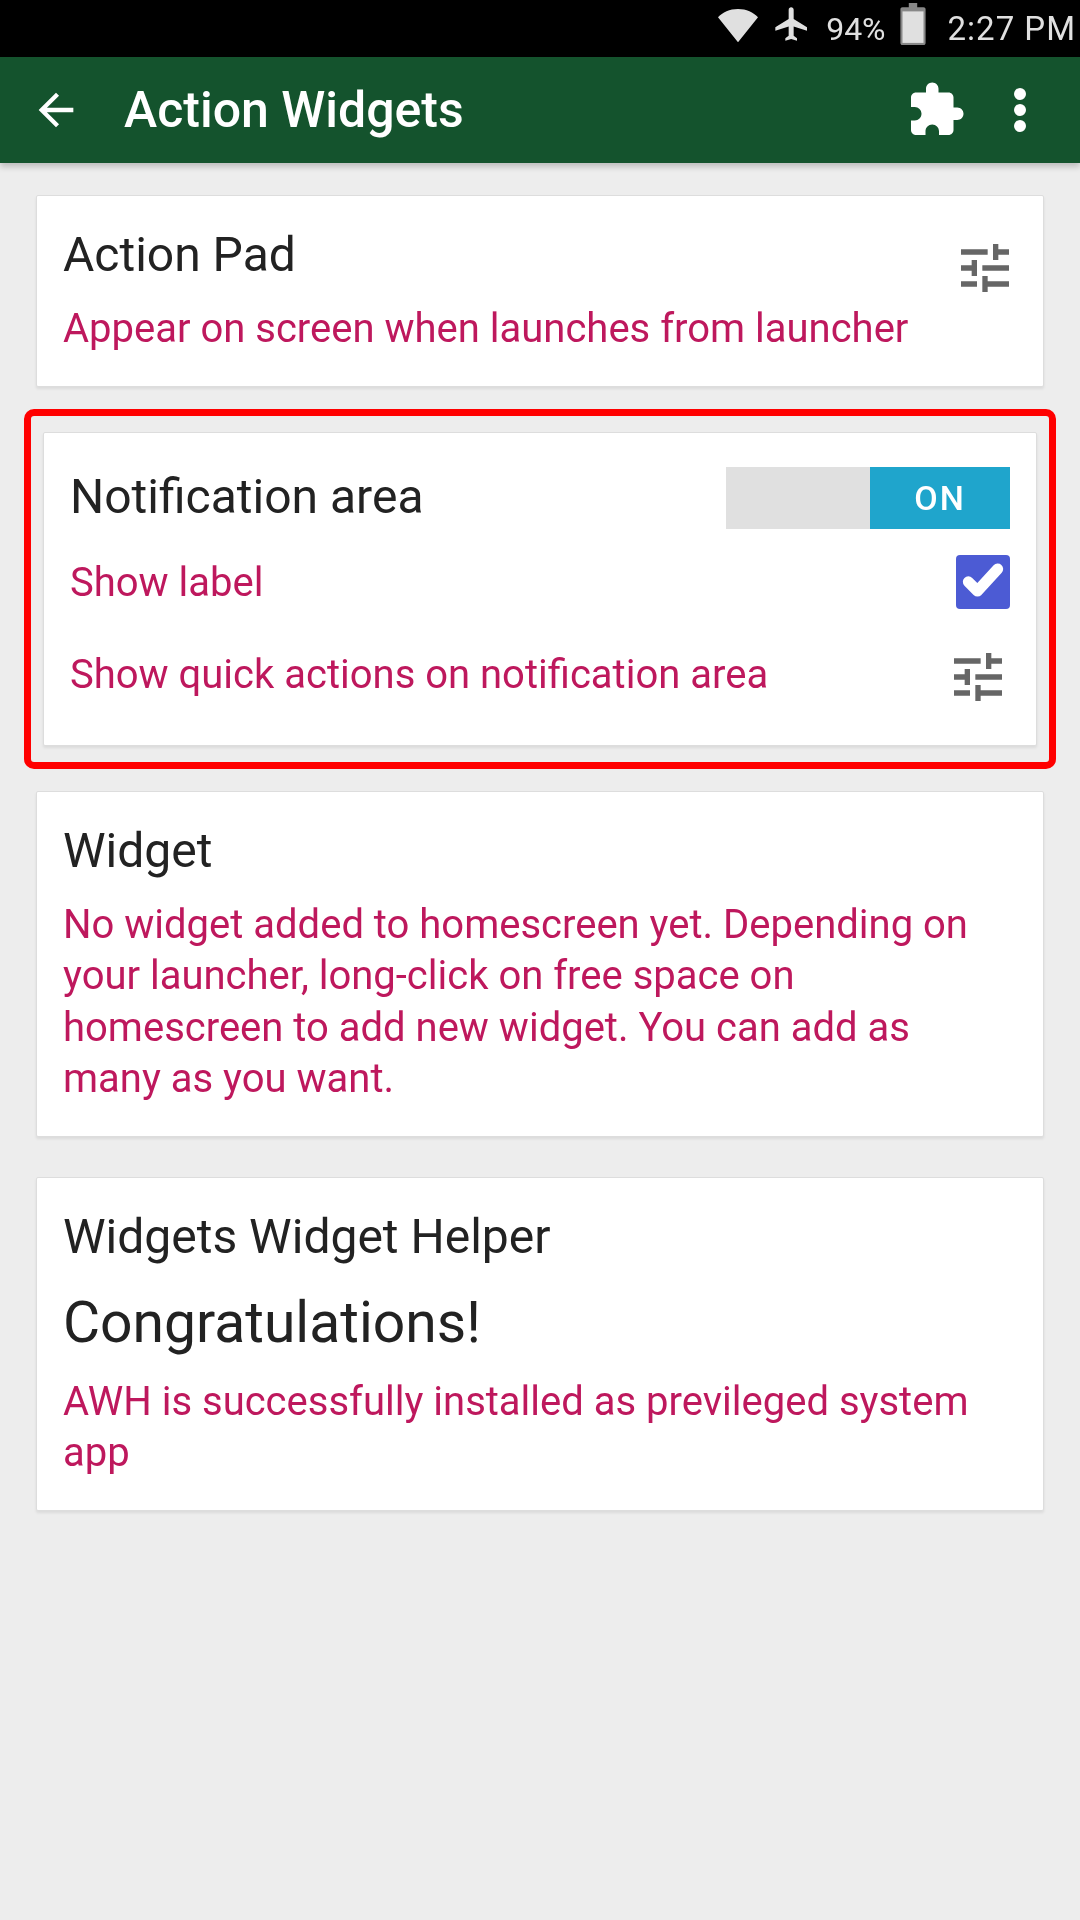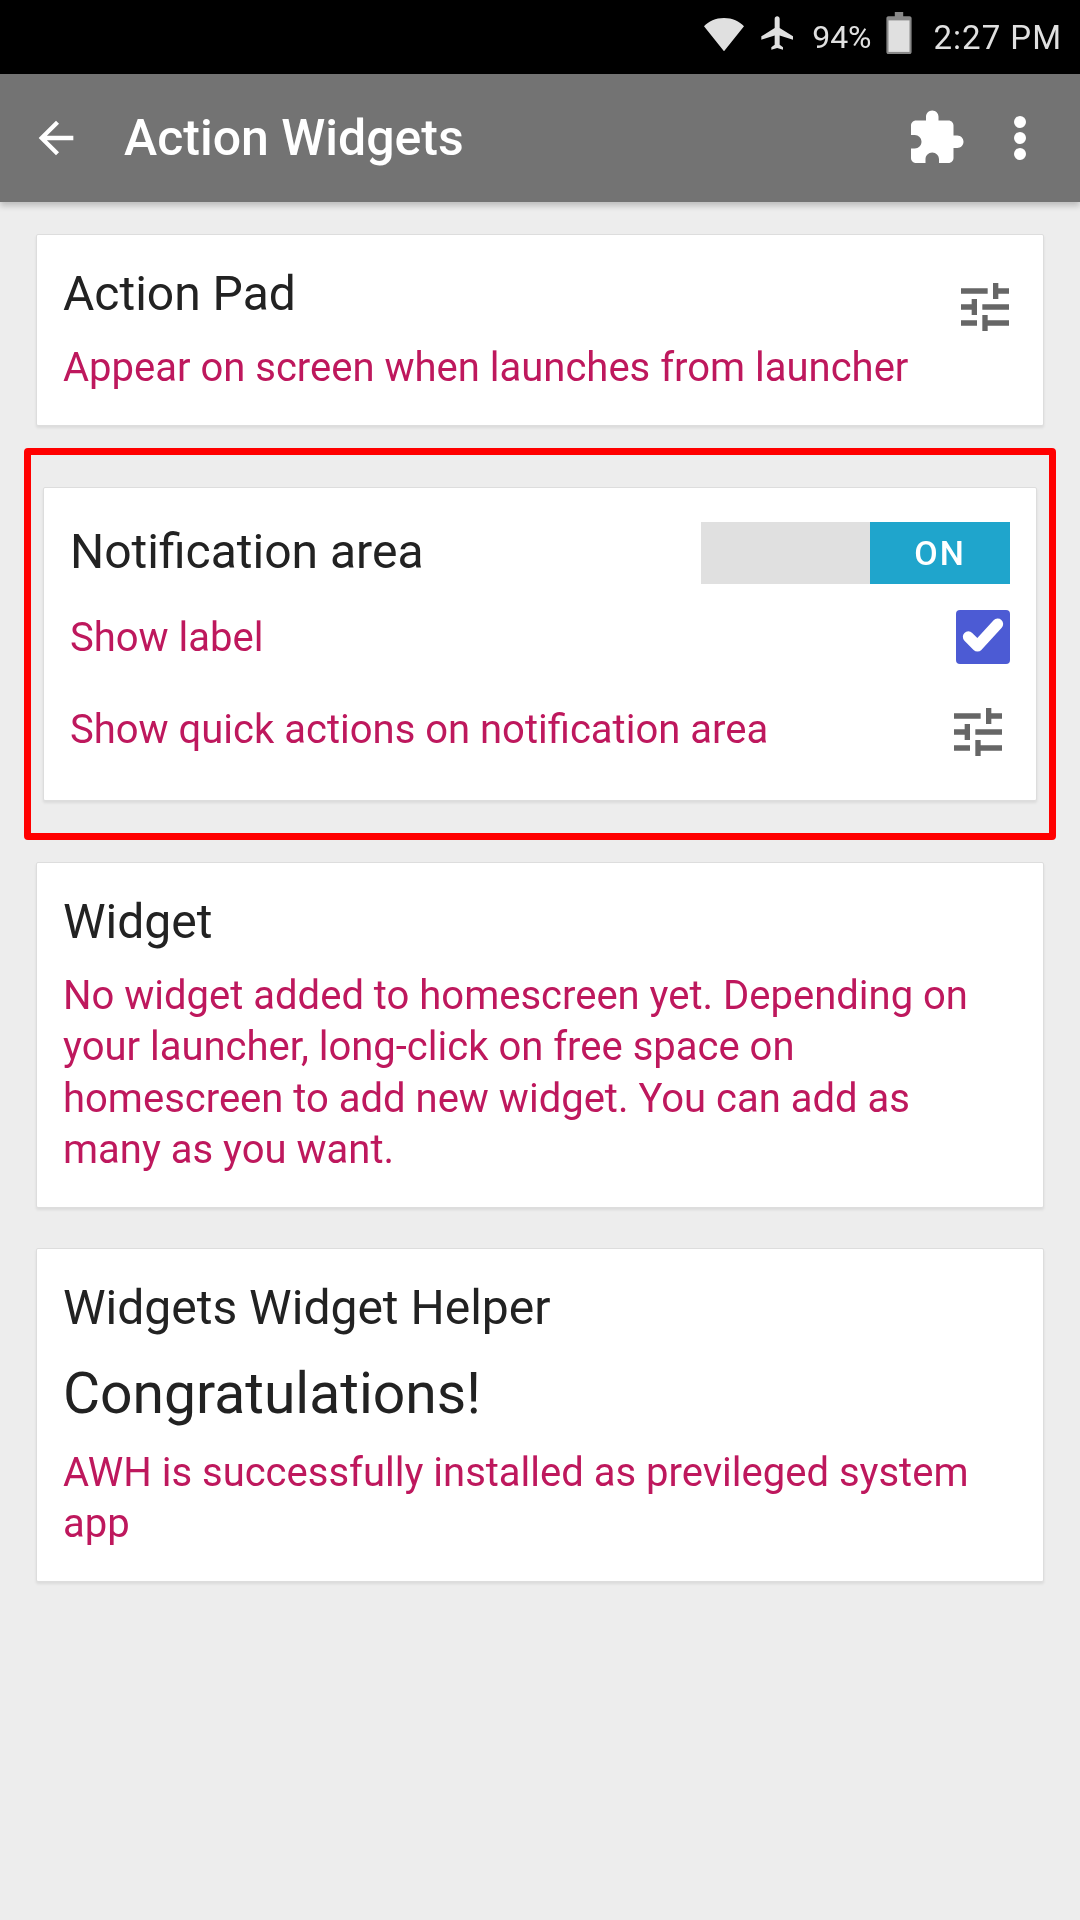--- a/index.html
+++ b/index.html
@@ -5,39 +5,39 @@
   * { box-sizing: border-box; margin: 0; padding: 0; }
   html, body { width: 1080px; height: 1920px; overflow: hidden; }
   body {
     font-family: Roboto, "Helvetica Neue", Arial, sans-serif;
     background: #ededed;
     color: #333;
   }
 
   
   .status-bar {
-    height: 74px;
+    height: 57px;
     background: #000;
     color: #e0e0e0;
     display: flex;
     align-items: center;
     justify-content: flex-end;
-    padding: 0 18px;
+    padding: 0 4px;
     font-size: 36px;
     gap: 14px;
   }
   .status-bar .time { font-size: 33px; letter-spacing: 1px; margin-left: 8px; }
   .status-bar .pct { font-size: 32px; }
   .status-bar svg { width: 40px; height: 40px; fill: #e0e0e0; }
   .status-bar .battery-icon { width: 26px; height: 42px; }
 
   
   .app-bar {
-    height: 128px;
-    background: #737373;
+    height: 106px;
+    background: #14532d;
     display: flex;
     align-items: center;
     padding: 0 24px;
     color: #fff;
     box-shadow: 0 4px 6px rgba(0,0,0,.2);
   }
   .app-bar .back { width: 64px; height: 64px; display:flex; align-items:center; justify-content:center; }
   .app-bar .back svg { width:52px; height:52px; fill:#fff; }
   .app-bar .title {
     font-size: 50px;
@@ -82,21 +82,21 @@
   }
   .card-row.sub { margin-top: 26px; align-items:center; }
   .card-row-text { flex: 1; }
   .tune-btn, .check-btn, .toggle {
     flex-shrink: 0;
   }
   .tune-btn svg { width:64px; height:64px; fill:#666; margin-top:10px; }
 
   
   .toggle {
-    width: 309px;
+    width: 284px;
     height: 62px;
     background: #e0e0e0;
     display:flex;
     justify-content:flex-end;
     align-items:stretch;
     margin-top:4px;
   }
   .toggle .knob {
     width:140px;
     background:#1fa5cc;
@@ -114,22 +114,22 @@
     width:54px; height:54px;
     background:#4c5bd4;
     border-radius:4px;
     display:flex; align-items:center; justify-content:center;
   }
   .check-btn svg { width:44px; height:44px; stroke:#fff; stroke-width:6; fill:none; stroke-linecap:round; stroke-linejoin:round; }
 
   
   .highlight-wrap {
     border: 7px solid #ff0000;
-    border-radius: 4px;
-    padding: 32px 12px;
+    border-radius: 10px;
+    padding: 16px 12px;
     margin: -18px -12px;
   }
   .highlight-wrap .card { margin:0; }
 
   .subtitle2 {
     font-size: 57px;
     color: #222;
     margin-top: 24px;
   }
 </style>

